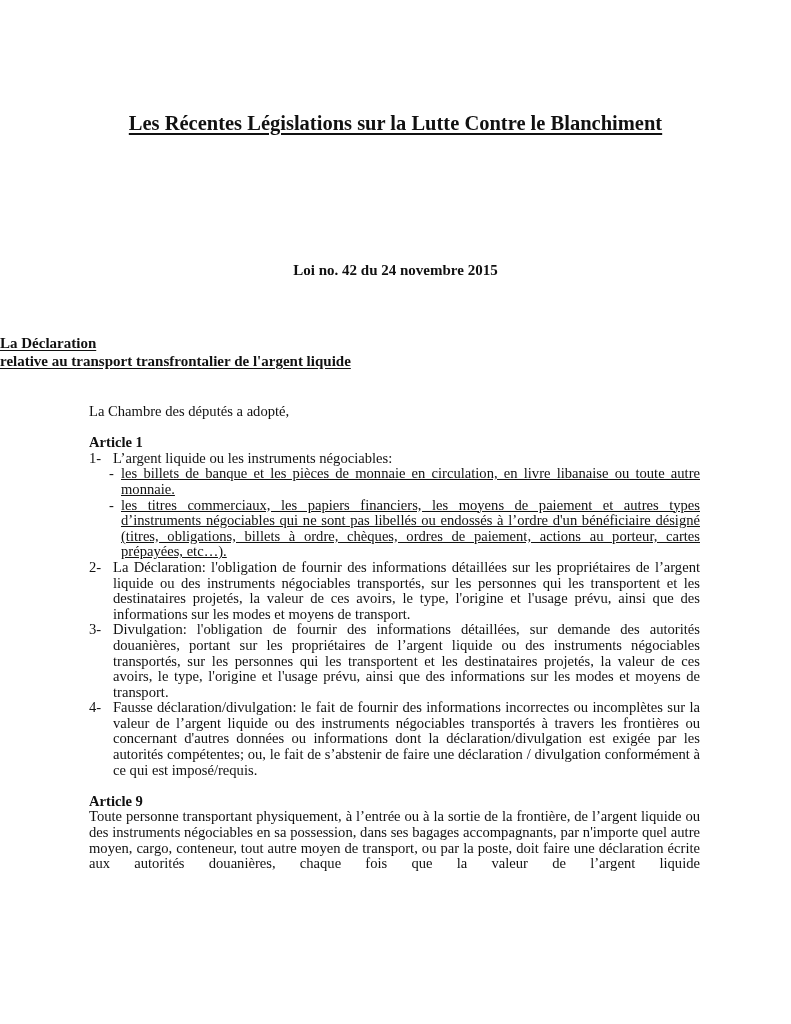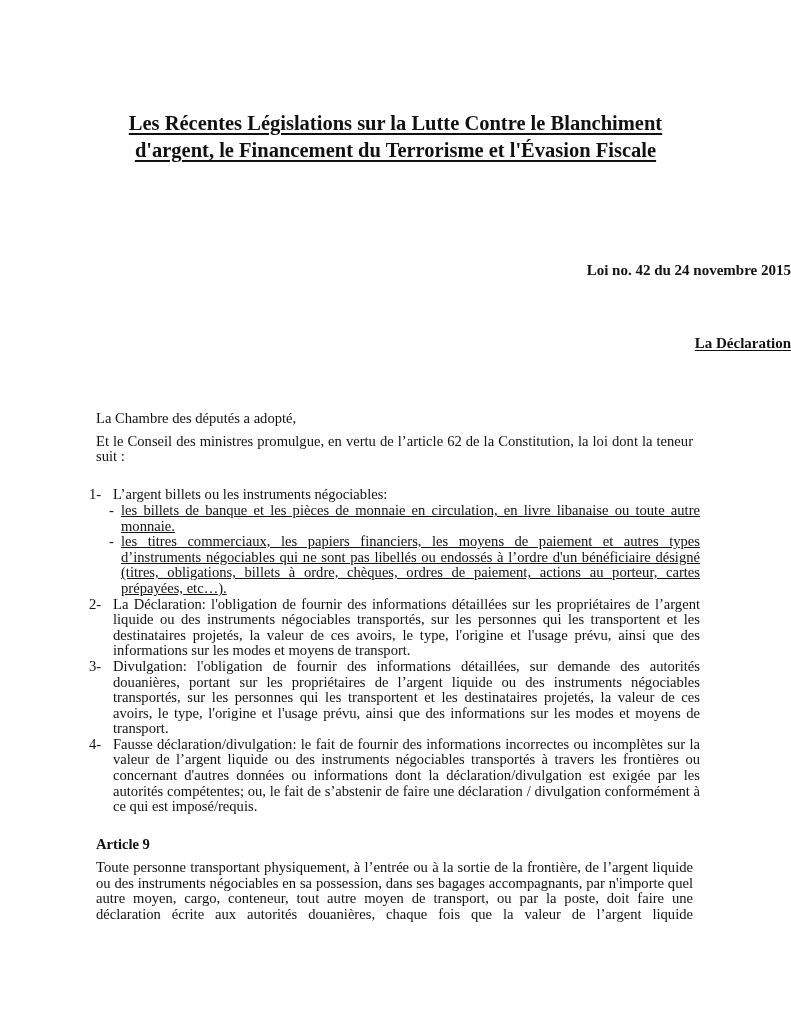--- a/index.html
+++ b/index.html
@@ -2,65 +2,65 @@
 <html><head>
 <meta charset="utf-8">
 <style>
   html, body { margin: 0; padding: 0; background: #ffffff; }
   body { width: 791px; height: 1024px; position: relative; overflow: hidden;
          font-family: "Liberation Serif", "DejaVu Serif", serif; color: #111; }
   .page { position: absolute; left: 0; top: 0; width: 727px; height: 1024px; }
   .title { position: absolute; left: 0; width: 791px; top: 110px; text-align: center;
            font-weight: bold; font-size: 20.5px; line-height: 27px; }
   .title span { text-decoration: underline; text-underline-offset: 3px; text-decoration-thickness: 1.5px; display: inline-block; }
-  .law { position: absolute; left: 0; width: 791px; top: 261px; text-align: right;
+  .law { position: absolute; left: 0; width: 791px; top: 261px; text-align: center;
          font-weight: bold; font-size: 15px; line-height: 18px; }
-  .subtitle { position: absolute; left: 0; width: 791px; top: 334px; text-align: right;
+  .subtitle { position: absolute; left: 0; width: 791px; top: 334px; text-align: left;
               font-weight: bold; font-size: 15px; line-height: 18px; }
   .subtitle span { text-decoration: underline; text-underline-offset: 2px; }
   .body { position: absolute; left: 89px; width: 611px; top: 404px;
           font-size: 14.6px; line-height: 15.6px; }
-  .body p { margin: 7px; }
+  .body p { margin: 0; }
   .gap { height: 15.6px; }
   .h { font-weight: bold; }
   .intro { padding-left: 12px; }
   .item { display: flex; text-align: justify; }
   .item .num { flex: 0 0 24px; }
   .item .txt { flex: 1; text-align: justify; }
   .sub { display: flex; padding-left: 20px; text-align: justify; }
   .sub .dash { flex: 0 0 12px; }
   .sub .txt { flex: 1; text-align: justify; text-decoration: underline; }
   .just { text-align: justify; }
   .art2 { text-align: justify; text-align-last: justify; }
 </style>
 </head>
 <body>
 
 <div class="page">
 
   <div class="title">
     <span>Les Récentes Législations sur la Lutte Contre le Blanchiment</span><br>
-    <span>d'argent, le Financement du Terrorisme et l'Évasion Fiscale</span>
   </div>
 
   <div class="law">Loi no. 42 du 24 novembre 2015</div>
 
   <div class="subtitle">
     <span>La Déclaration</span><br>
+    <span>relative au transport transfrontalier de  l'argent liquide</span>
   </div>
 
   <div class="body">
     <p>La Chambre des députés a adopté,</p>
-    <p class="just">Et le Conseil des ministres promulgue, en vertu de l’article 62 de la Constitution, la loi dont la teneur suit :</p>
     <div class="gap"></div>
 
+    <p class="h">Article 1</p>
 
     <div class="item">
       <span class="num">1-</span>
-      <span class="txt">L’argent billets ou les instruments négociables:</span>
+      <span class="txt">L’argent liquide ou les instruments négociables:</span>
     </div>
     <div class="sub">
       <span class="dash">-</span>
       <span class="txt">les billets de banque et les pièces de monnaie en circulation, en livre libanaise ou toute autre monnaie.</span>
     </div>
     <div class="sub">
       <span class="dash">-</span>
       <span class="txt">les titres commerciaux, les papiers financiers, les moyens de paiement et autres types d’instruments négociables qui ne sont pas libellés ou endossés à l’ordre d'un bénéficiaire désigné (titres, obligations, billets à ordre, chèques, ordres de paiement, actions au porteur, cartes prépayées, etc…).</span>
     </div>
 

